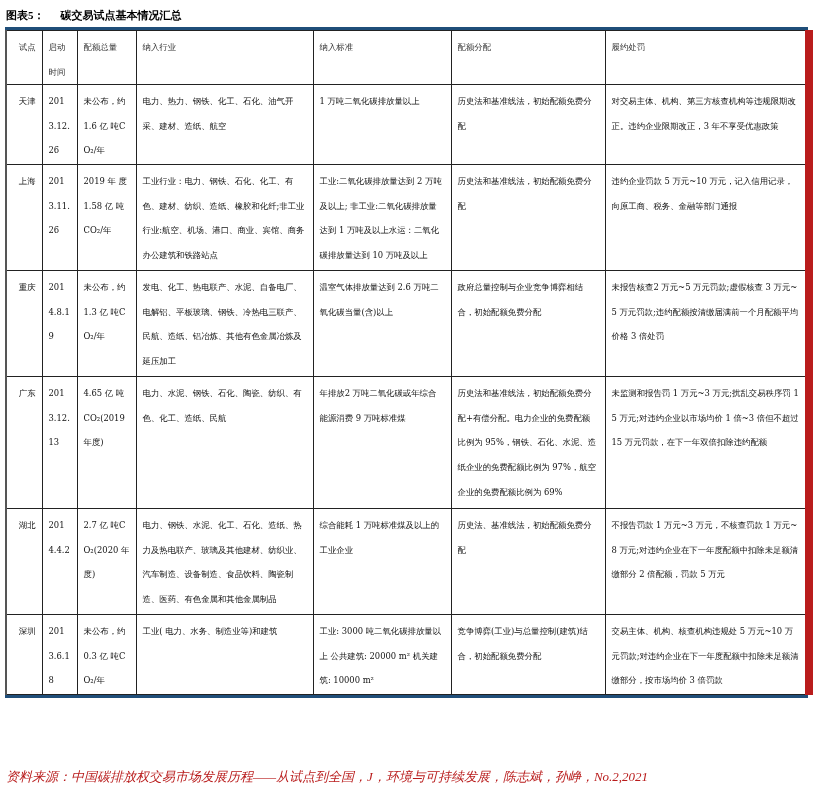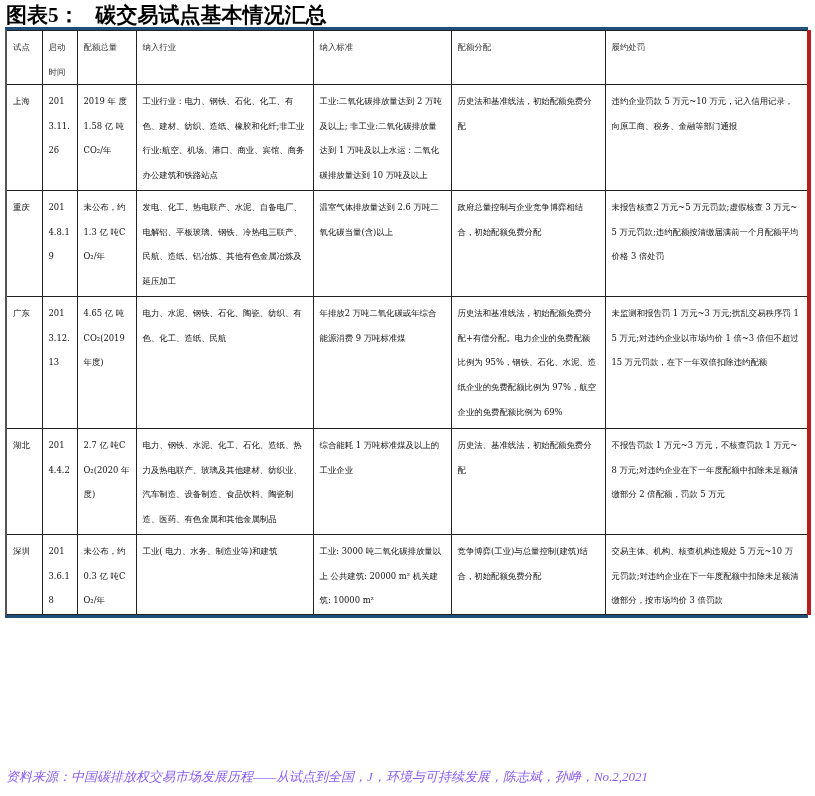--- a/index.html
+++ b/index.html
@@ -1,32 +1,32 @@
 <!DOCTYPE html>
 <html><head>
   <meta charset="utf-8">
   <style>
     html, body { margin: 0; padding: 0; background: #ffffff; }
     body { width: 815px; height: 796px; position: relative; overflow: hidden;
       font-family: "DejaVu Serif", "Liberation Serif", serif; color: #111; }
     .title { position: absolute; left: 6px; top: 4px; height: 22px; line-height: 22px;
-      font-family: "DejaVu Sans", "Liberation Sans", sans-serif; font-weight: bold; font-size: 21px; color: #000; }
+      font-family: "DejaVu Sans", "Liberation Sans", sans-serif; font-weight: bold; font-size: 11px; color: #000; }
     .title .num { font-family: "Liberation Serif", serif; font-weight: bold; }
     .title .txt { margin-left: 16px; }
     .table-wrap { position: absolute; left: 5px; top: 27px; width: 803px; }
     .top-rule { height: 3px; background: #1f4e79; }
     .bottom-rule { height: 3px; background: #1f4e79; }
     table { border-collapse: collapse; width: 803px; table-layout: fixed; }
     td { border: 1px solid #222; vertical-align: top; padding: 4px 6px 0 6px;
       font-size: 8.4px; line-height: 24.6px; word-break: break-all; }
     tr.head td { color: #333; }
-    td.c0 { border-left: 2px solid #555; }
-    td.c6 { border-right: 4px solid #b91c1c; border-radius: 24px; }
+    td.c0 { border-left: 2px solid #555; text-align: right; }
+    td.c6 { border-right: 8px solid #b91c1c; border-radius: 24px; }
     .source { position: absolute; left: 6px; top: 768px; font-family: "Liberation Serif", "DejaVu Serif", serif;
-      font-style: italic; font-size: 13px; color: #8b5cf6; white-space: nowrap; }
+      font-style: italic; font-size: 13px; color: #b91c1c; white-space: nowrap; }
   </style>
 </head>
 <body>
 
 <div class="title">
   <span>图表</span><span class="num">5：</span><span class="txt">碳交易试点基本情况汇总</span>
 </div>
 
 <div class="table-wrap">
   <div class="top-rule"></div>
@@ -42,20 +42,29 @@
     </colgroup>
     <tbody>
         <tr class="head" style="height:52px">
       <td class="c0">试点</td>
       <td>启动时间</td>
       <td>配额总量</td>
       <td>纳入行业</td>
       <td>纳入标准</td>
       <td>配额分配</td>
       <td class="c6">履约处罚</td>
+    </tr>
+    <tr style="height:80px">
+      <td class="c0">天津</td>
+      <td>2013.12.26</td>
+      <td>未公布，约1.6 亿 吨CO₂/年</td>
+      <td>电力、热力、钢铁、化工、石化、油气开采、建材、造纸、航空</td>
+      <td>1 万吨二氧化碳排放量以上</td>
+      <td>历史法和基准线法，初始配额免费分配</td>
+      <td class="c6">对交易主体、机构、第三方核查机构等违规限期改正。违约企业限期改正，3 年不享受优惠政策</td>
     </tr>
     <tr style="height:106px">
       <td class="c0">上海</td>
       <td>2013.11.26</td>
       <td>2019 年 度1.58 亿 吨CO₂/年</td>
       <td>工业行业：电力、钢铁、石化、化工、有色、建材、纺织、造纸、橡胶和化纤;非工业行业:航空、机场、港口、商业、宾馆、商务办公建筑和铁路站点</td>
       <td>工业:二氧化碳排放量达到 2 万吨及以上; 非工业:二氧化碳排放量达到 1 万吨及以上水运：二氧化碳排放量达到 10 万吨及以上</td>
       <td>历史法和基准线法，初始配额免费分配</td>
       <td class="c6">违约企业罚款 5 万元~10 万元，记入信用记录，向原工商、税务、金融等部门通报</td>
     </tr>

